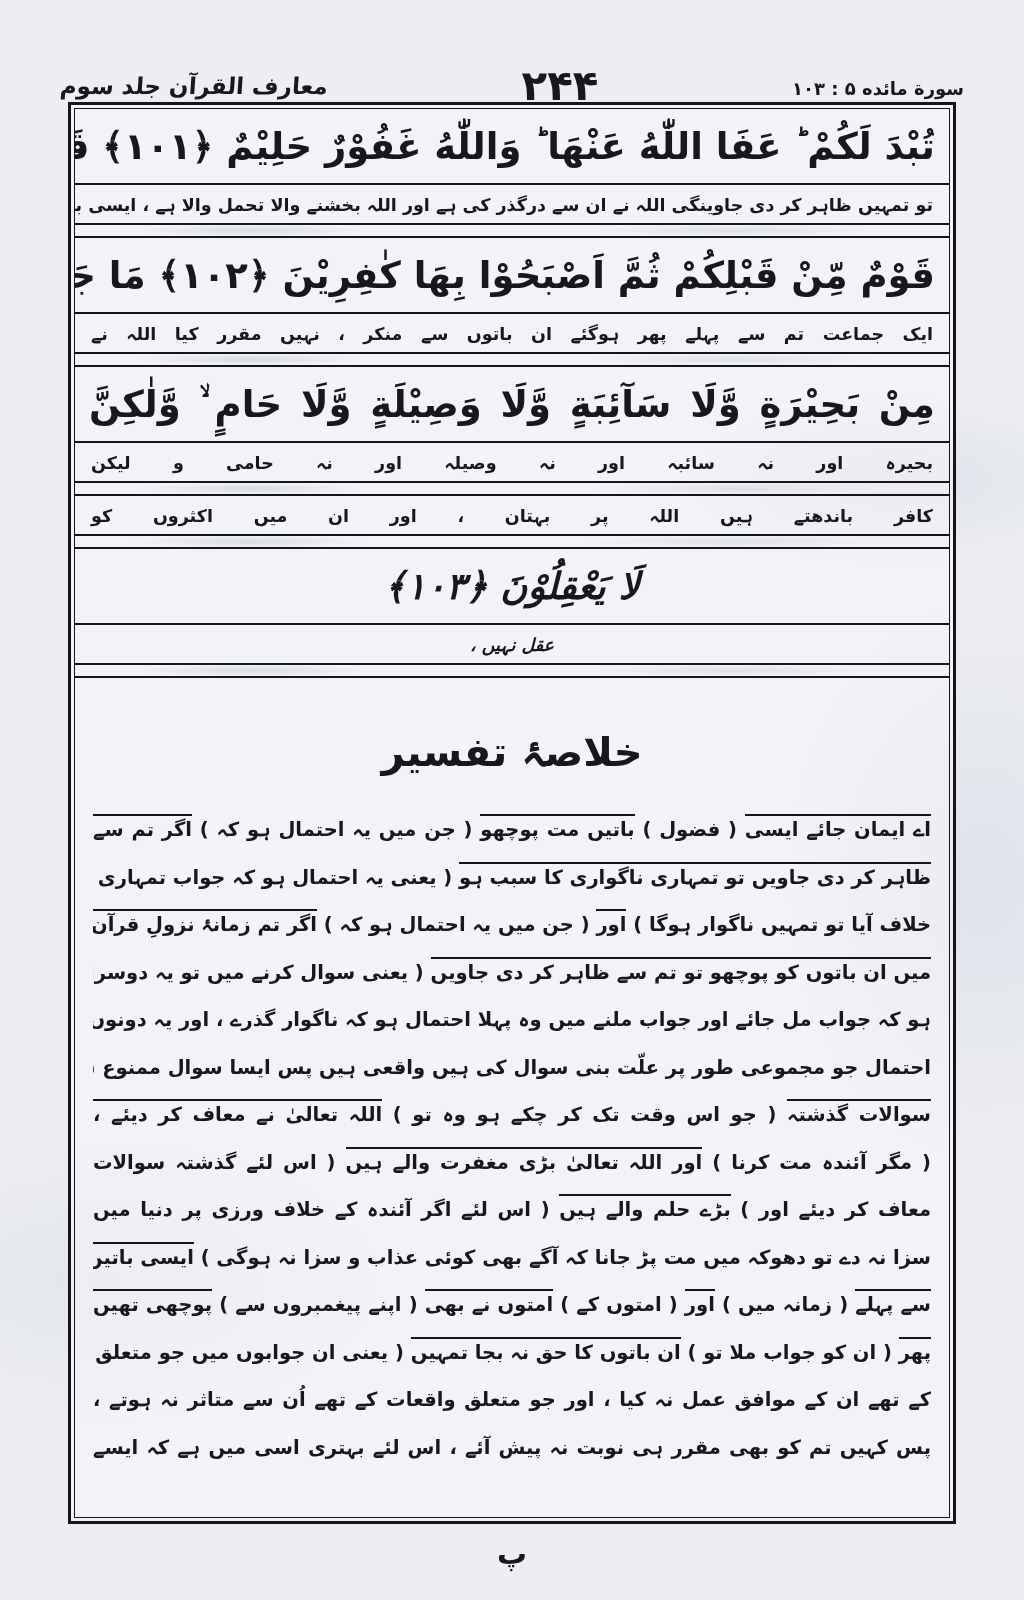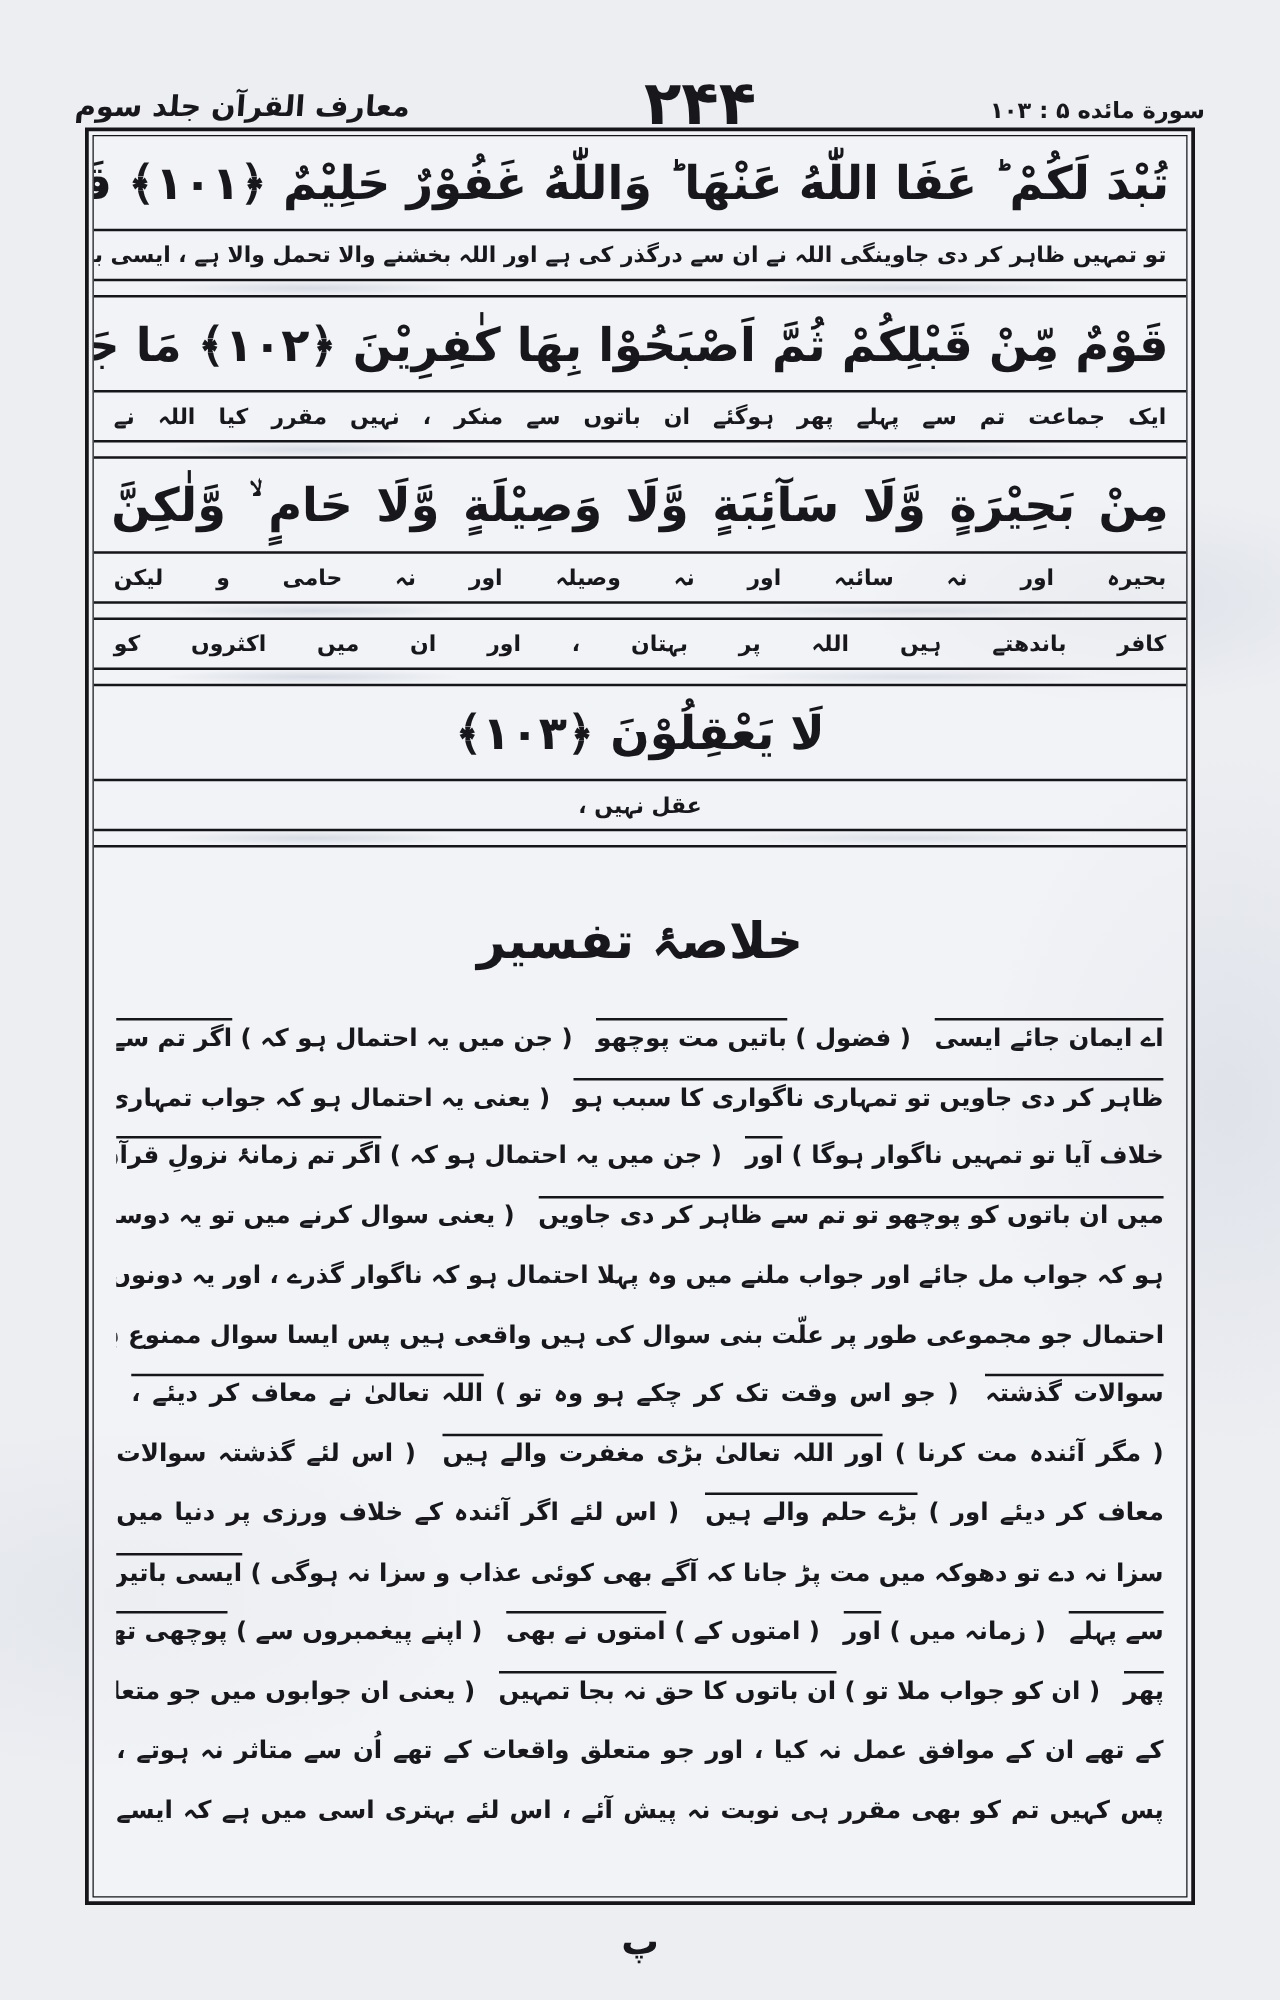--- a/index.html
+++ b/index.html
@@ -16,21 +16,21 @@
     overflow: hidden;
   }
 
   
   .header {
     position: absolute; top: 34px; right: 60px; left: 60px;
     display: flex; justify-content: space-between; align-items: flex-end;
     direction: rtl;
   }
   .header .book-title { font-size: 23px; font-weight: bold; transform: skewX(-4deg); }
-  .header .page-number { font-size: 49px; font-weight: bold; line-height: 1; transform: translateY(8px); }
+  .header .page-number { font-size: 42px; font-weight: bold; line-height: 1; transform: translateY(8px); }
   .header .surah-ref { font-size: 18px; font-weight: bold; margin-top: 44px; }
 
   
   .main-box {
     position: absolute; top: 102px; right: 68px;
     width: 888px; height: 1422px;
     border: 3.5px solid #15151a;
     background: rgba(248,249,251,.45);
   }
   .main-box-inner {
@@ -64,21 +64,21 @@
     direction: rtl;
     overflow: hidden;
   }
   .spacer-row {
     height: 13px;
     border-bottom: 2px solid #15151a;
     background:
       radial-gradient(ellipse 160px 8px at 20% 50%, rgba(140,150,175,.25), transparent 75%),
       radial-gradient(ellipse 200px 8px at 75% 50%, rgba(140,150,175,.2), transparent 75%);
   }
-  .centered { text-align: center; text-align-last: center !important; letter-spacing: 2px; }
+  .centered { text-align: center; text-align-last: center !important; letter-spacing: 2px; font-style: italic; }
 
   .tafsir-heading {
     height: 104px;
     display: flex; align-items: center; justify-content: center;
     font-size: 40px; font-weight: bold;
     letter-spacing: 1px;
     margin-top: 22px;
   }
 
   .prose { padding: 2px 18px 0 18px; }
@@ -86,21 +86,21 @@
     height: 47.5px;
     line-height: 47px;
     font-size: 19.5px;
     font-weight: bold;
     white-space: nowrap;
     text-align: justify;
     text-align-last: justify;
     direction: rtl;
     overflow: hidden;
   }
-  .ol { border-top: 2.5px solid #15151a; padding-top: 2px; margin-left: 12px; }
+  .ol { border-top: 2.5px solid #15151a; padding-top: 2px; }
 
   
   .catchword {
     position: absolute; top: 1536px; left: 0; right: 0;
     text-align: center;
     font-size: 30px; font-weight: bold;
   }
 </style>
 </head>
 <body>

